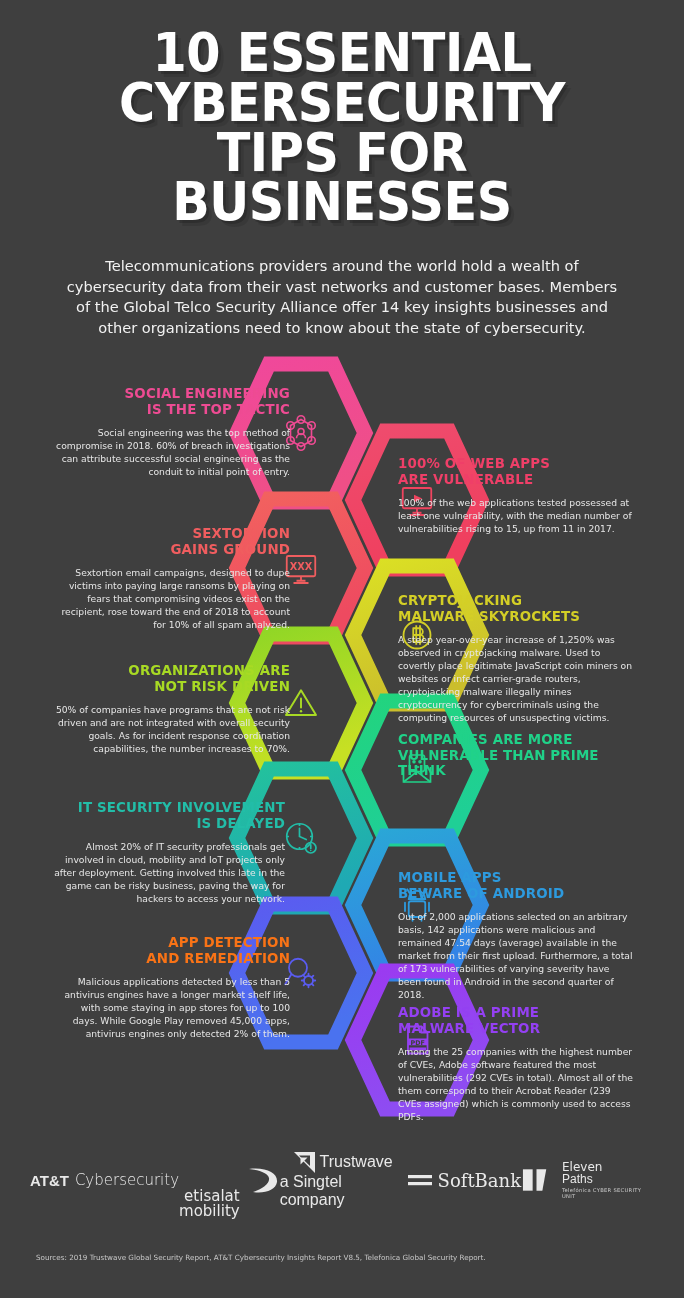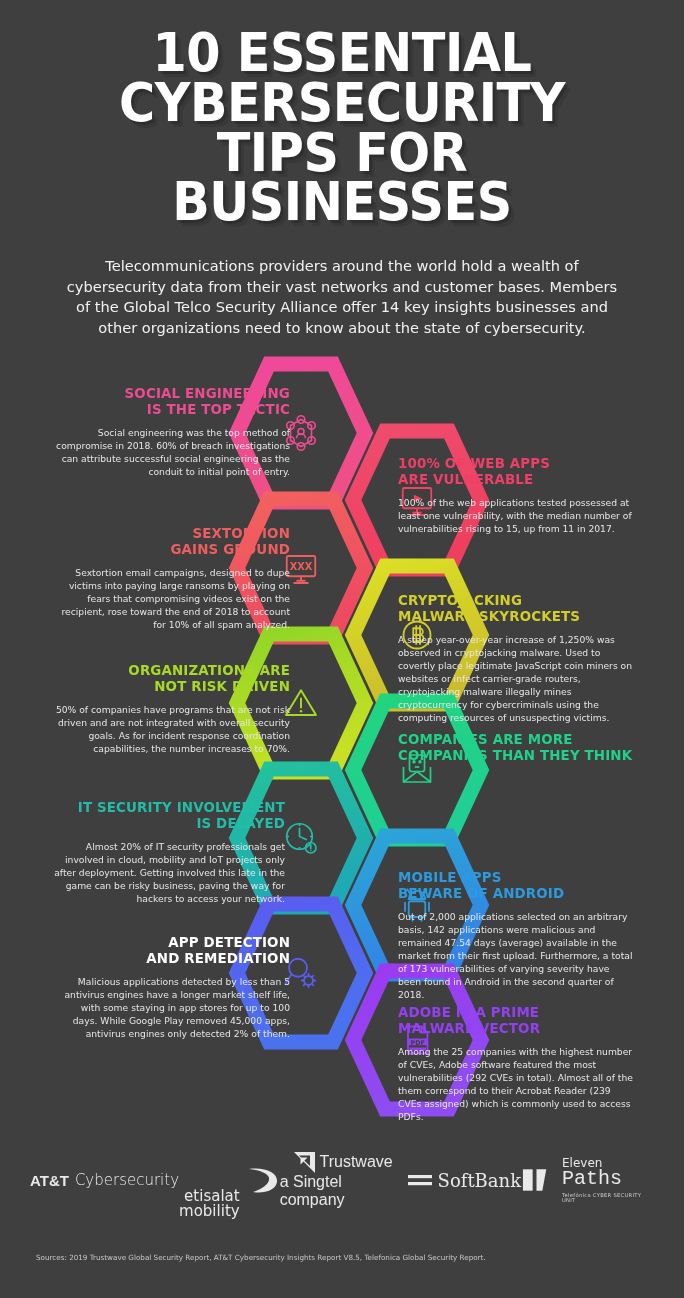--- a/index.html
+++ b/index.html
@@ -71,21 +71,21 @@
   .logo-att span.light { font-weight:300; font-family:"DejaVu Sans", sans-serif; }
 
   .logo-eti { text-align:right; line-height:1.0; font-family:"DejaVu Sans", sans-serif;margin-top:48px; }
   .logo-eti .l1 { font-size:15px; }
   .logo-eti .l2 { font-size:15px; }
 
   .logo-sb { font-size:18px; font-family:"DejaVu Serif", serif; }
 
   .logo-ep { line-height:1.02; }
   .logo-ep .l1 { font-size:12px; font-family:"DejaVu Sans", sans-serif; }
-  .logo-ep .l2 { font-size:20px; font-family:Liberation Mono, monospace; }
+  .logo-ep .l2 { font-size:12px; font-family:Liberation Sans, sans-serif; }
   .logo-ep .l3 { font-size:5.2px; color:#cfcfcf; margin-top:3px; letter-spacing:0.3px;
                  font-family:"DejaVu Sans", sans-serif; }
 
   .sources {
     position:absolute; top:1253px; left:36px;
     font-size:7.2px; color:#c9c9c9;
     font-family:"DejaVu Sans", sans-serif;
   }
 </style>
 </head>
@@ -334,42 +334,42 @@
       <div class="thead" style="color:#a8da24;">
         <div>ORGANIZATIONS ARE</div>
         <div>NOT RISK DRIVEN</div>
       </div>
       <div class="tbody">50% of companies have programs that are not risk driven and are not integrated with overall security goals. As for incident response coordination capabilities, the number increases to 70%.</div>
     </div>
 
     <div class="tblock right" style="left:398px; top:380px;">
       <div class="thead" style="color:#20d289;">
         <div>COMPANIES ARE MORE</div>
-        <div>COMPANIES THAN THEY THINK</div>
+        <div>VULNERABLE THAN PRIME THINK</div>
       </div>
     </div>
 
     <div class="tblock left" style="left:50px; top:448px;">
       <div class="thead" style="color:#22bda8;">
         <div>IT SECURITY INVOLVEMENT</div>
         <div>IS DELAYED</div>
       </div>
       <div class="tbody">Almost 20% of IT security professionals get involved in cloud, mobility and IoT projects only after deployment. Getting involved this late in the game can be risky business, paving the way for hackers to access your network.</div>
     </div>
 
     <div class="tblock right" style="left:398px; top:518px;">
       <div class="thead" style="color:#2d9ade;">
         <div>MOBILE APPS</div>
         <div>BEWARE OF ANDROID</div>
       </div>
       <div class="tbody">Out of 2,000 applications selected on an arbitrary basis, 142 applications were malicious and remained 47.54 days (average) available in the market from their first upload. Furthermore, a total of 173 vulnerabilities of varying severity have been found in Android in the second quarter of 2018.</div>
     </div>
 
     <div class="tblock left" style="left:55px; top:583px;">
-      <div class="thead" style="color:#ffffff;">
+      <div class="thead" style="color:#f97316;">
         <div>APP DETECTION</div>
         <div>AND REMEDIATION</div>
       </div>
       <div class="tbody">Malicious applications detected by less than 5 antivirus engines have a longer market shelf life, with some staying in app stores for up to 100 days. While Google Play removed 45,000 apps, antivirus engines only detected 2% of them.</div>
     </div>
 
     <div class="tblock right" style="left:398px; top:653px;">
       <div class="thead" style="color:#9440f2;">
         <div>ADOBE IS A PRIME</div>
         <div>MALWARE VECTOR</div>

